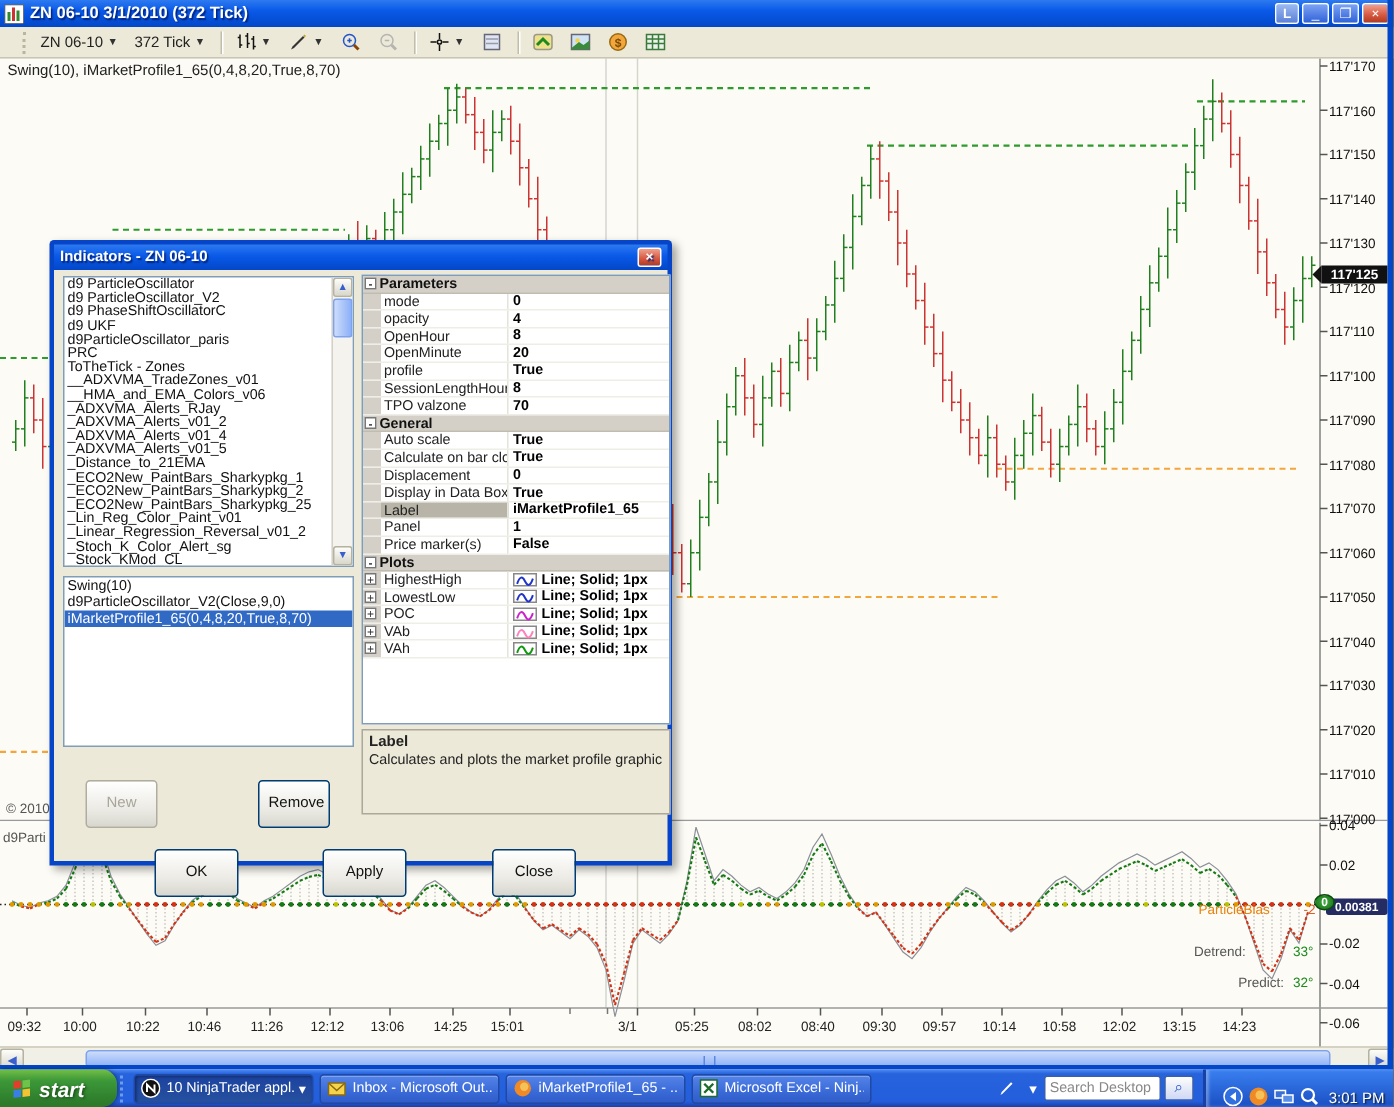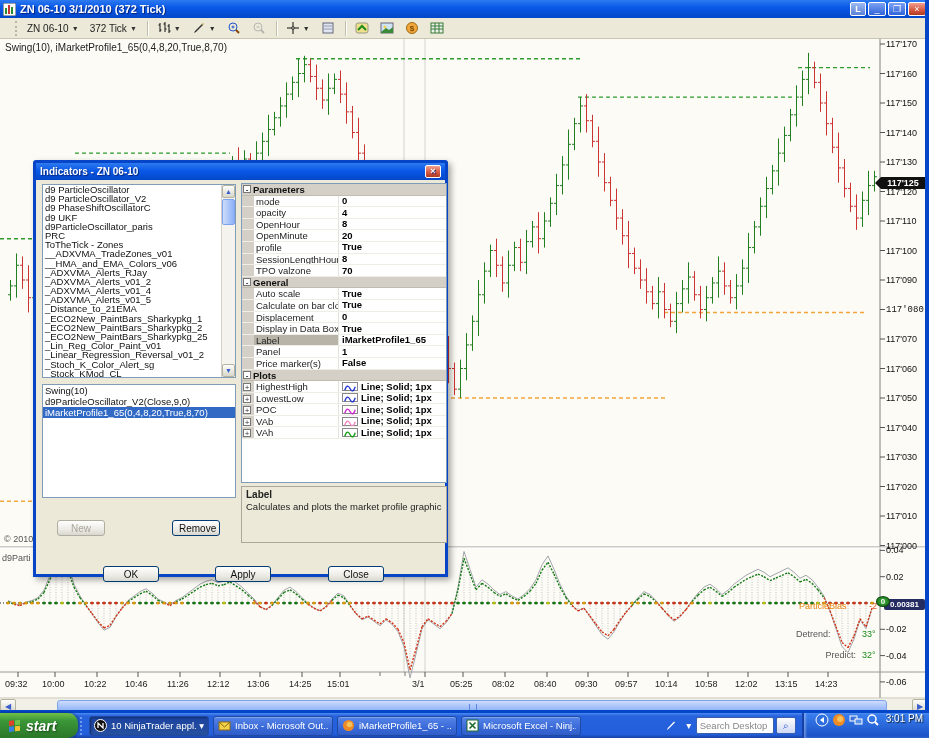--- a/index.html
+++ b/index.html
@@ -47,21 +47,21 @@
   .dlg-body{position:relative;width:409px;height:394px;background:#ece9d8;}
   .listbox{position:absolute;background:#fff;border:1px solid #7f9db9;overflow:hidden;font-size:9.5px;color:#111;}
   .lb1{left:6px;top:4px;width:194px;height:194px;padding-right:15px;}
   .lb2{left:6px;top:204px;width:194px;height:114px;}
   .li{height:9.2px;line-height:9.3px;white-space:nowrap;padding-left:2px;}
   .lb2 .li{height:11px;line-height:11px;}
   .li.sel{background:#316ac5;color:#fff;}
   .vsb{position:absolute;right:0;top:0;width:14px;height:100%;background:#f4f3ee;border-left:1px solid #d4d0c8;}
   .vsb .a{position:absolute;left:0;width:13px;height:13px;background:linear-gradient(#fdfdfb,#d8d7cb);border:1px solid #b5b2a0;font-size:7px;color:#3a5fcd;text-align:center;line-height:12px;border-radius:2px;}
   .vsb .t{position:absolute;left:0;top:14px;width:13px;height:26px;background:linear-gradient(90deg,#cdddfb,#8cb0f8);border:1px solid #7da2ee;border-radius:2px;}
-  .btn{position:absolute;height:16px;background:linear-gradient(#ffffff,#ecebe5 60%,#d8d7cf);border:1px solid #003c74;border-radius:3px;font-size:10px;color:#111;text-align:center;line-height:14px;}
+  .btn{position:absolute;height:32px;background:linear-gradient(#ffffff,#ecebe5 60%,#d8d7cf);border:1px solid #003c74;border-radius:3px;font-size:10px;color:#111;text-align:center;line-height:14px;}
   .btn.disabled{border-color:#b0ada0;color:#a8a59a;}
   
   .pgrid{position:absolute;left:205px;top:3px;width:206px;height:300px;background:#fff;border:1px solid #7f9db9;overflow:hidden;font-size:9.5px;}
   .prow{display:flex;height:11.6px;line-height:11.6px;border-bottom:1px solid #eeeee6;}
   .prow .gut{width:12px;background:#d4d0c8;flex:none;}
   .prow.hdr{background:#d4d0c8;font-weight:bold;color:#111;border-bottom:1px solid #c0bdb0;}
   .pm{display:inline-block;width:8px;height:8px;border:1px solid #777;background:#fff;font-size:8px;line-height:7px;text-align:center;margin:1px 2px 0 1px;color:#333;}
   .prow .n{width:85px;flex:none;padding-left:2px;color:#222;border-right:1px solid #e4e4da;overflow:hidden;white-space:nowrap;}
   .prow .v{flex:1;padding-left:3px;font-weight:bold;color:#000;overflow:hidden;white-space:nowrap;display:flex;align-items:center;}
   .prow.selrow .n{background:#b8b5a8;}
@@ -70,21 +70,21 @@
   .descbox b{display:block;font-size:10px;margin-bottom:1px;}
   
   .taskbar{position:absolute;left:0;top:713px;width:929px;height:25px;background:linear-gradient(180deg,#4d89f4 0%,#2663dc 12%,#245edc 85%,#1941a5 100%);z-index:30;display:flex;align-items:center;}
   .startbtn{height:25px;width:78px;background:linear-gradient(180deg,#72bf47 0%,#3c9838 30%,#2d7a2b 90%);border-radius:0 10px 10px 0;color:#fff;font-weight:bold;font-style:italic;font-size:14px;display:flex;align-items:center;padding-left:8px;text-shadow:1px 1px 2px #1a4a18;box-shadow:1px 0 3px rgba(0,0,0,.4);}
   .startbtn svg{margin-right:4px;}
   .taskgrip{width:5px;height:18px;border-left:2px dotted #6f9bee;margin:0 2px;}
   .taskbtn{height:20px;width:120px;margin:0 2px;border-radius:3px;background:linear-gradient(#5584e8,#3a6ad8 60%,#2f5cc8);border:1px solid #1f49a3;color:#fff;font-size:9.5px;display:flex;align-items:center;padding:0 4px;white-space:nowrap;overflow:hidden;box-shadow:inset 0 1px 0 #7fa4f2;}
   .taskbtn.active{background:linear-gradient(#1c43a0,#26509f);box-shadow:inset 1px 1px 2px #122d6e;}
   .taskbtn .ti{width:13px;height:13px;flex:none;margin-right:4px;}
   .searchbox{height:17px;width:78px;background:#fff;border-radius:2px;font-size:9.5px;color:#888;border:1px solid #3a5fad;padding:0 3px;}
-  .tray{height:25px;display:flex;align-items:flex-start;background:linear-gradient(180deg,#3a80f0 0%,#1d54c8 90%);border-left:2px solid #1941a5;box-shadow:inset 2px 0 2px rgba(255,255,255,.3);padding:0 6px 0 8px;margin-left:6px;}
+  .tray{height:25px;display:flex;align-items:flex-end;background:linear-gradient(180deg,#3a80f0 0%,#1d54c8 90%);border-left:2px solid #1941a5;box-shadow:inset 2px 0 2px rgba(255,255,255,.3);padding:0 6px 0 8px;margin-left:6px;}
   .tray .clock{color:#fff;font-size:10px;margin-left:6px;text-shadow:1px 1px 1px #123;}
   .trayico{width:14px;height:14px;margin-left:3px;}
   .deskbtn{width:14px;height:16px;margin-left:4px;display:flex;align-items:center;justify-content:center;color:#fff;font-size:10px;}
   .mag-btn{width:20px;height:17px;background:linear-gradient(#fdfdfb,#cfd8f5);border:1px solid #3a5fad;border-radius:2px;margin-left:2px;text-align:center;font-size:10px;line-height:16px;color:#2255cc;}
 </style>
 </head>
 <body>
 
 <div class="app">
 
@@ -1091,21 +1091,21 @@
   <div id="axis-layer">
       <div class="axis-label" style="left: 886px; top: 39px;">117'170</div>
       <div class="axis-label" style="left: 886px; top: 68.5px;">117'160</div>
       <div class="axis-label" style="left: 886px; top: 98px;">117'150</div>
       <div class="axis-label" style="left: 886px; top: 127.5px;">117'140</div>
       <div class="axis-label" style="left: 886px; top: 157px;">117'130</div>
       <div class="axis-label" style="left: 886px; top: 186.5px;">117'120</div>
       <div class="axis-label" style="left: 886px; top: 216px;">117'110</div>
       <div class="axis-label" style="left: 886px; top: 245.5px;">117'100</div>
       <div class="axis-label" style="left: 886px; top: 275px;">117'090</div>
-      <div class="axis-label" style="left: 886px; top: 304.5px; font-family: Liberation Mono, monospace;">117'080</div>
+      <div class="axis-label" style="left: 886px; top: 304.5px;">117'080</div>
       <div class="axis-label" style="left: 886px; top: 334px;">117'070</div>
       <div class="axis-label" style="left: 886px; top: 363.5px;">117'060</div>
       <div class="axis-label" style="left: 886px; top: 393px;">117'050</div>
       <div class="axis-label" style="left: 886px; top: 422.5px;">117'040</div>
       <div class="axis-label" style="left: 886px; top: 452px;">117'030</div>
       <div class="axis-label" style="left: 886px; top: 481.5px;">117'020</div>
       <div class="axis-label" style="left: 886px; top: 511px;">117'010</div>
       <div class="axis-label" style="left: 886px; top: 540.5px;">117'000</div>
       <div class="axis-label" style="left: 886px; top: 545.4px;">0.04</div>
       <div class="axis-label" style="left: 886px; top: 571.7px;">0.02</div>

